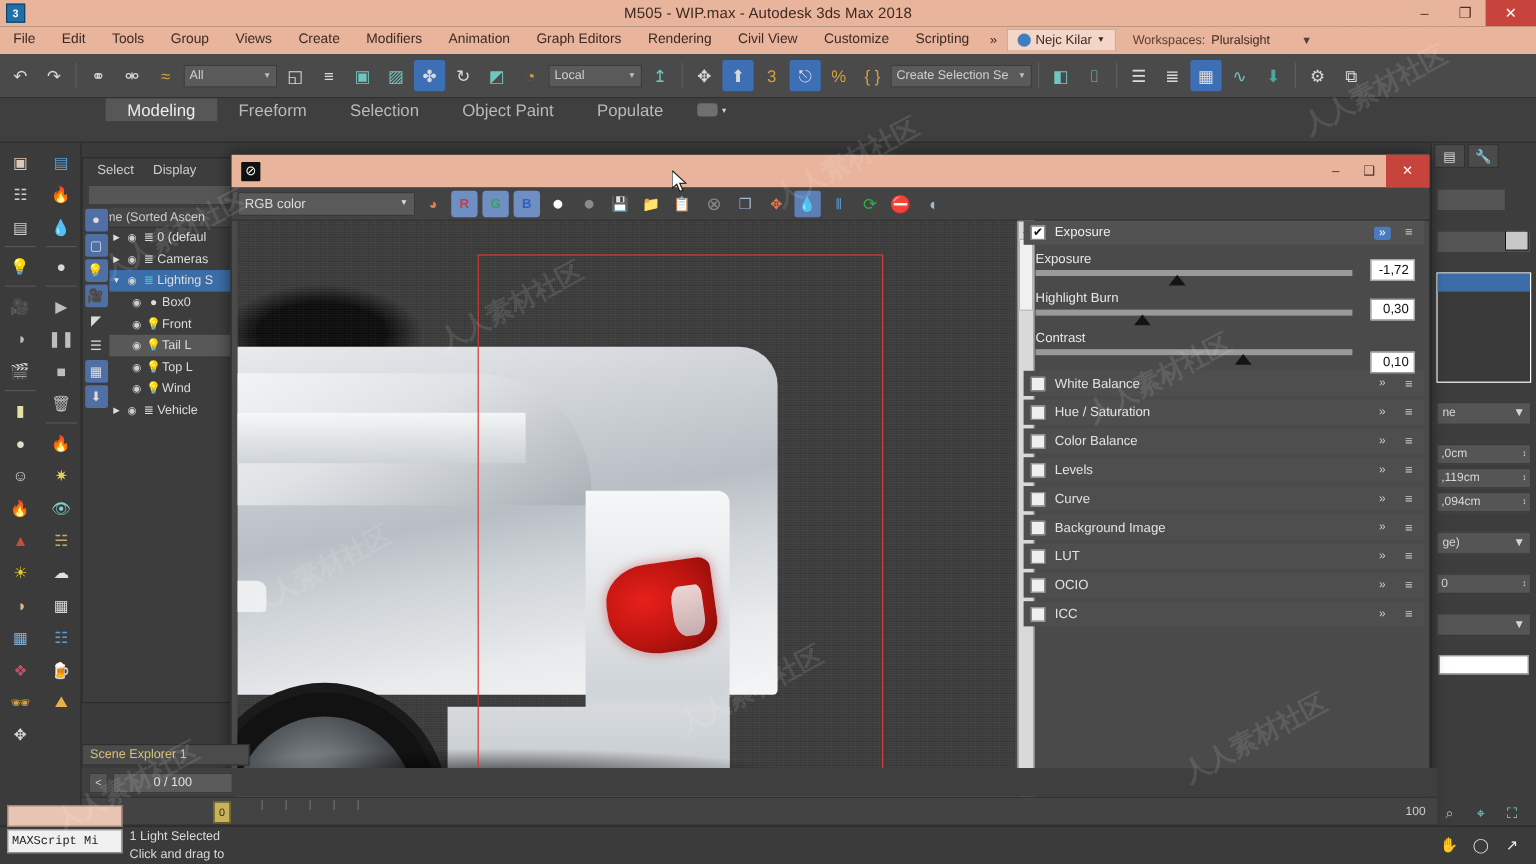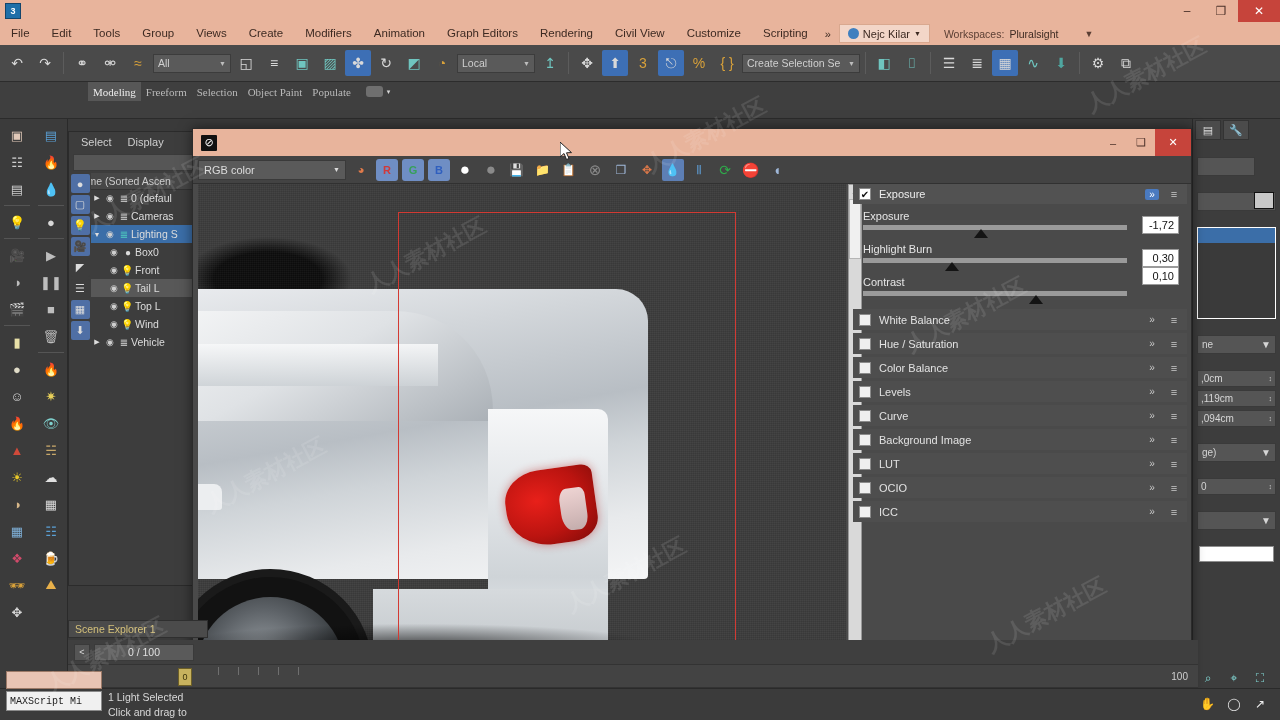--- a/index.html
+++ b/index.html
@@ -72,21 +72,21 @@
   .tb-combo .car { font-size:7px; color:#bdbdbd; }
   .tb-combo.wide { min-width:118px; }
 
   
   .ribbon {
     position:absolute; left:0; top:82px; width:1280px; height:37px;
     background:#3f3f3f; border-bottom:1px solid #2b2b2b;
   }
   .ribbon-tabs { display:flex; height:19px; align-items:stretch; padding-left:88px; }
   .rb-tab {
-    padding:0 5px; font-size:11px; color:#b9b9b9; display:flex; align-items:center;font-family:Liberation Serif, serif;
+    padding:0 18px; font-size:14px; color:#b9b9b9; display:flex; align-items:center;
   }
   .rb-tab.active { background:#575757; color:#ededed; }
   .rb-drop { margin-left:10px; display:flex; align-items:center; gap:4px; }
   .rb-drop .pill { width:17px; height:11px; border-radius:3px; background:#6f6f6f; }
   .ribbon-sub {
     height:18px; padding-left:88px; display:flex; align-items:center;
     background:#4b4b4b; color:#dcdcdc; font-size:11px;
   }
   .ribbon-sub span { padding-left:4px; }
 
@@ -378,20 +378,21 @@
   .wmr { position:absolute; right:60px; top:16px; font-size:26px; color:#b98a77; opacity:.5;
          font-family:"Liberation Serif", serif; }
 </style>
 </head>
 <body>
 
 <div class="app">
 
   <div class="titlebar">
     <div class="maxlogo">3</div>
+    <div class="title-text">M505 - WIP.max - Autodesk 3ds Max 2018</div>
     <div class="win-btns">
       <div class="win-btn">–</div>
       <div class="win-btn">❐</div>
       <div class="win-btn close">✕</div>
     </div>
   </div>
   <div class="wmr">WWW.8ST-8C.COM</div>
 
   <div class="menubar">
     <div class="mi">File</div>
@@ -747,21 +748,21 @@
             <div class="sl-val" style="top:17px">0,30</div>
           </div>
 
           <div class="slider-block" style="padding-top:11px">
             <div class="sl-label">Contrast</div>
             <div class="sl-wrap">
               <div class="sl-track">
                 <div class="sl-handle" style="left:63%"></div>
               </div>
             </div>
-            <div class="sl-val" style="top:2px">0,10</div>
+            <div class="sl-val" style="top:28px">0,10</div>
           </div>
         </div>
 
         <div style="height:9px"></div>
 
         <div class="fx-row">
           <span class="cbx off"></span>
           <span class="fx-label">White Balance</span>
           <span class="fx-chev">»</span>
           <span class="fx-burger">≡</span>

